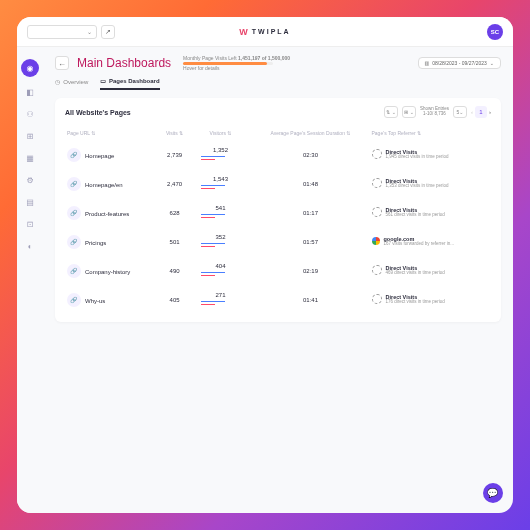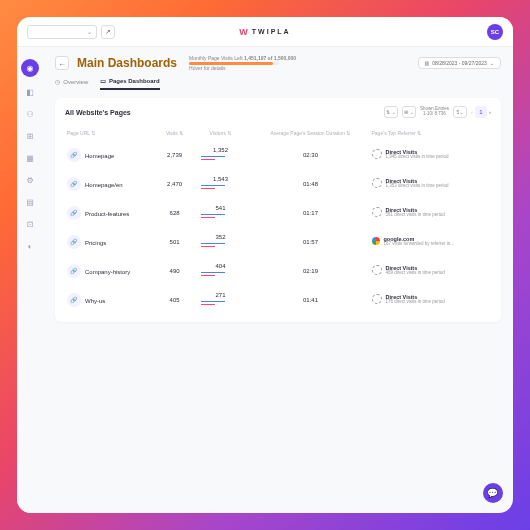--- a/index.html
+++ b/index.html
@@ -12,21 +12,21 @@
 .logo{position:absolute;left:50%;transform:translateX(-50%);display:flex;align-items:center;gap:2px;font-size:7px;font-weight:600;letter-spacing:2px;color:#2D2D3D}
 .logo-mark{color:#E8456B;font-weight:900;font-size:9px}
 .avatar{width:16px;height:16px;border-radius:50%;background:#6B3FE8;color:#fff;font-size:6px;display:flex;align-items:center;justify-content:center;margin-left:auto;font-weight:600}
 .main{display:flex;flex:1;overflow:hidden}
 .sidebar{width:26px;background:#F8F9FB;display:flex;flex-direction:column;align-items:center;gap:8px;padding-top:12px}
 .nav-icon{width:14px;height:14px;display:flex;align-items:center;justify-content:center;font-size:8px;color:#9E9EB8;border-radius:4px}
 .nav-icon.active{background:#6B3FE8;color:#fff;width:18px;height:18px;border-radius:50%}
 .content{flex:1;padding:8px 12px;overflow:hidden}
 .header-row{display:flex;align-items:center;gap:8px;margin-bottom:6px}
 .back-arrow{width:14px;height:14px;border:1px solid #ddd;border-radius:3px;display:flex;align-items:center;justify-content:center;font-size:8px;color:#666;background:#fff}
-h1{font-size:12px;font-weight:700;color:#a16207}
+h1{font-size:12px;font-weight:400;color:#be185d}
 .quota{font-size:5px;color:#888;margin-left:4px}
 .quota-bar{width:90px;height:3px;background:#eee;border-radius:2px;margin-top:1px;position:relative}
 .quota-fill{width:93%;height:100%;background:#FF8C42;border-radius:2px}
 .date-picker{margin-left:auto;background:#fff;border:1px solid #ddd;border-radius:4px;padding:2px 6px;font-size:5px;color:#666;display:flex;align-items:center;gap:3px}
 .tabs{display:flex;gap:12px;margin-bottom:8px;font-size:6px}
 .tab{display:flex;align-items:center;gap:3px;color:#888;padding-bottom:4px}
 .tab.active{color:#2D2D3D;border-bottom:2px solid #2D2D3D;font-weight:600}
 .card{background:#fff;border-radius:6px;padding:8px 10px;box-shadow:0 1px 3px rgba(0,0,0,0.04)}
 .card-header{display:flex;align-items:center;margin-bottom:8px}
 .card-title{font-size:7px;font-weight:600;color:#2D2D3D}

